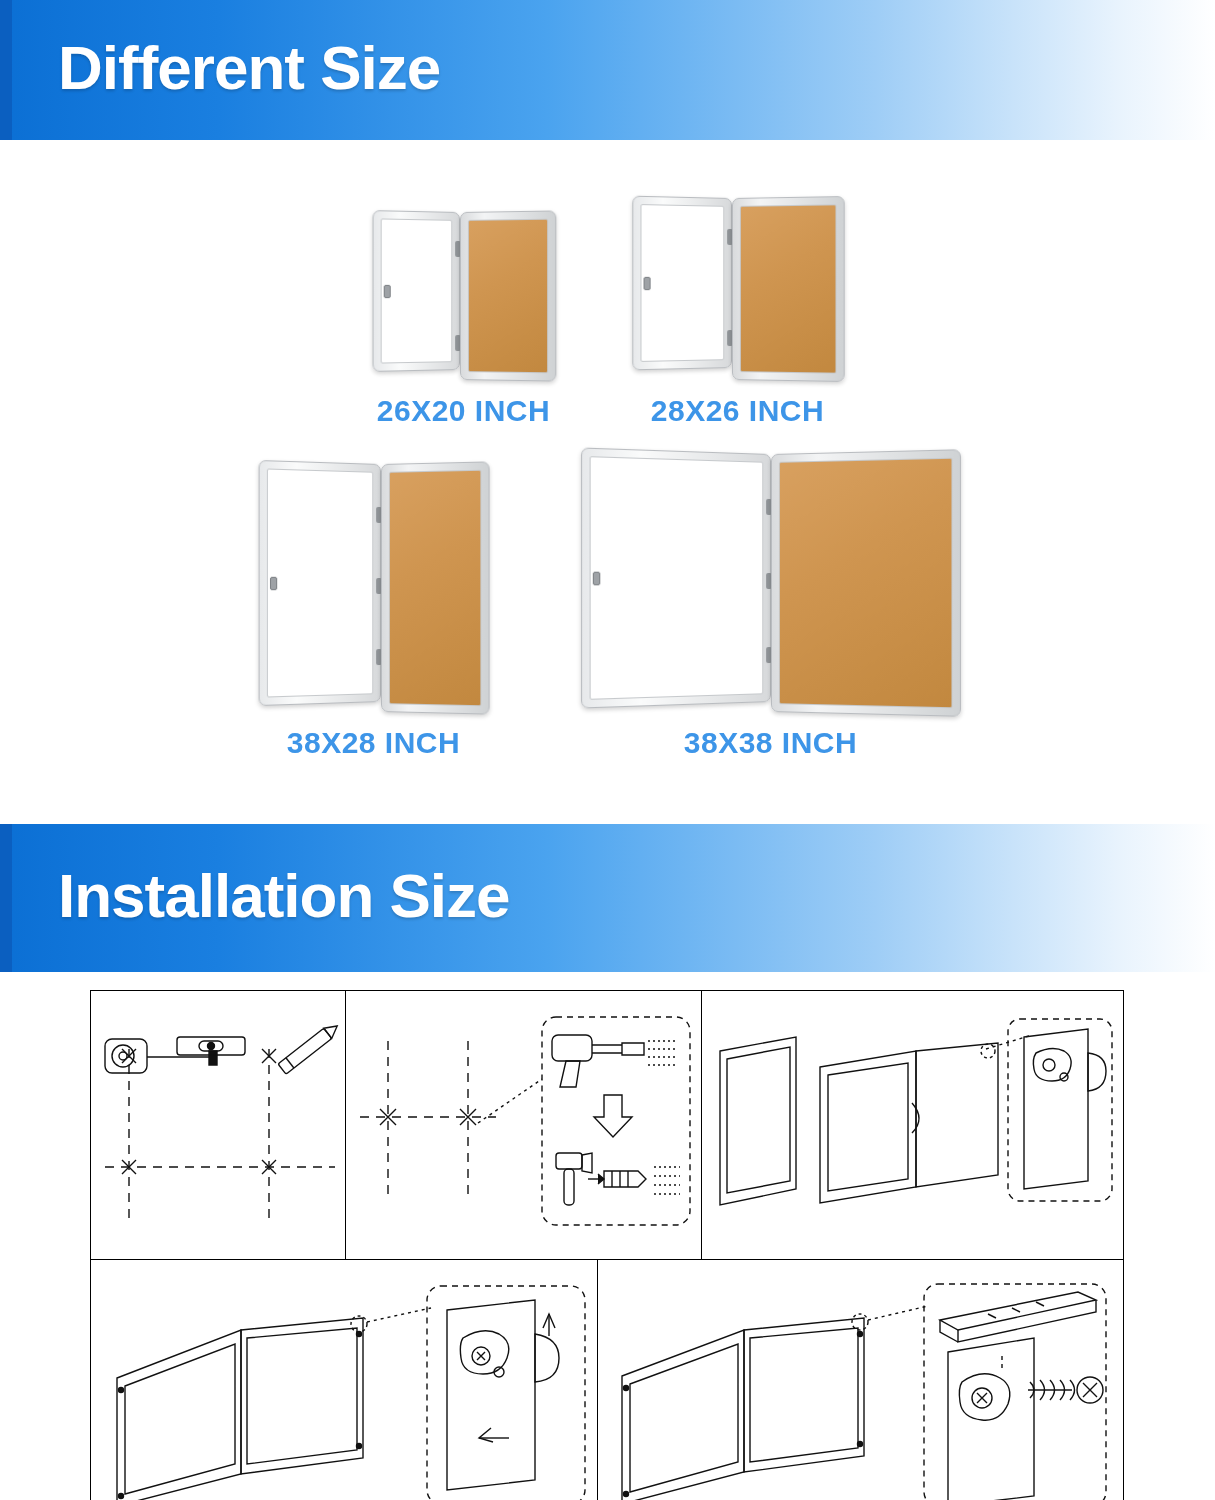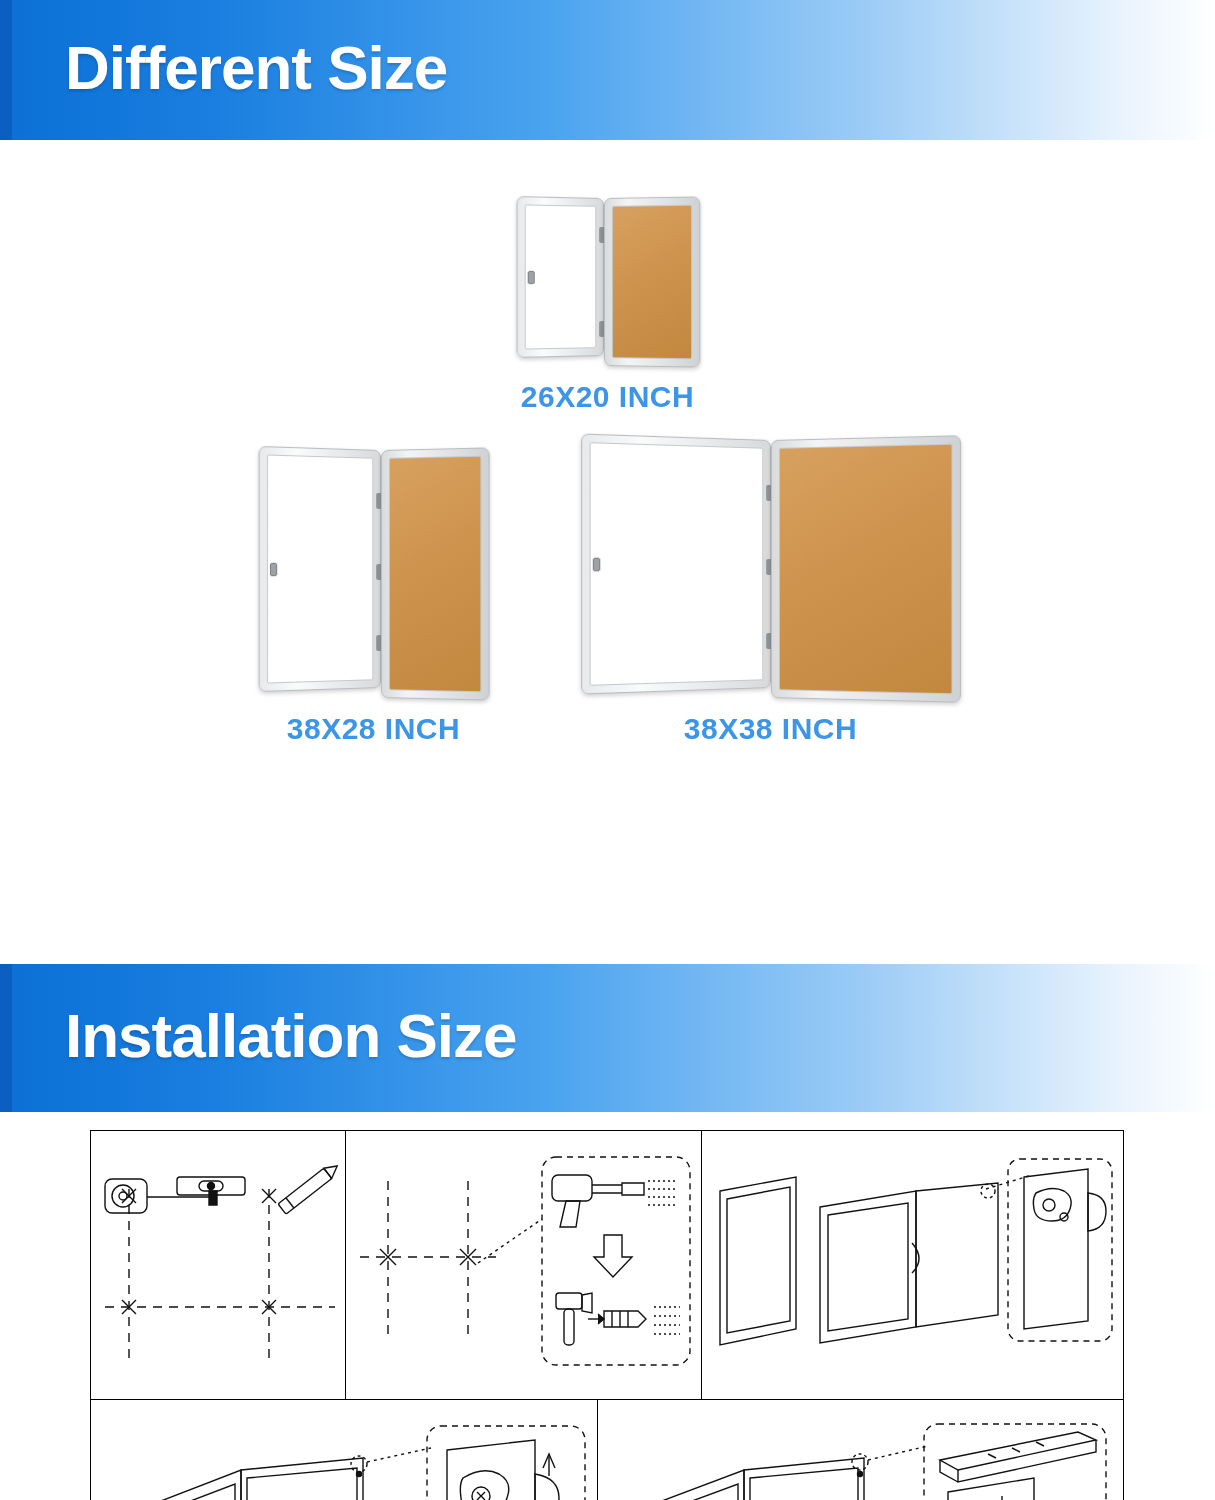--- a/index.html
+++ b/index.html
@@ -19,37 +19,37 @@
     background: linear-gradient(to right, #0b6fd4 0%, #1a7fe0 18%, #4aa3ef 45%, #9ecdf6 72%, #e8f3fd 92%, #ffffff 100%);
     display: flex;
     align-items: center;
   }
   .banner .bar-left {
     width: 12px;
     align-self: stretch;
     background: #0b5fc0;
   }
   .banner h1 {
-    margin: 7px;
+    margin: 0;
     padding: 6px 0 10px 46px;
     font-size: 62px;
     line-height: 1.06;
     font-weight: bold;
     color: #ffffff;
     letter-spacing: -1px;
     text-shadow: 0 2px 3px rgba(0,0,0,0.18);
     font-family: "Liberation Sans", sans-serif;
   }
   #banner-sizes { height: 140px; }
   #banner-install { height: 148px; }
 
   
   .sizes-section {
     position: relative;
-    height: 824px;
+    height: 684px;
     background: #ffffff;
   }
   .row { display: flex; justify-content: center; align-items: flex-end; }
   .row-1 { gap: 76px; padding-top: 58px; }
   .row-2 { gap: 96px; padding-top: 26px; }
 
   .size-item { display: flex; flex-direction: column; align-items: center; }
   .size-label {
     margin-top: 14px;
     font-size: 30px;
@@ -156,20 +156,34 @@
             <div class="hinge h1"></div>
             <div class="hinge h3"></div>
           </div>
           <div class="leaf cork" style="width:96px;height:168px;">
             <div class="inner"></div>
           </div>
         </div>
         <div class="size-label">26X20 INCH</div>
       </div>
 
+      <div class="size-item">
+        <div class="cabinet">
+          <div class="leaf door" style="width:100px;height:170px;">
+            <div class="inner"></div>
+            <div class="lock"></div>
+            <div class="hinge h1"></div>
+            <div class="hinge h3"></div>
+          </div>
+          <div class="leaf cork" style="width:112px;height:182px;">
+            <div class="inner"></div>
+          </div>
+        </div>
+        <div class="size-label">28X26 INCH</div>
+      </div>
 
 
     </div>
 
     <div class="row row-2">
 
       <div class="size-item">
         <div class="cabinet">
           <div class="leaf door" style="width:122px;height:238px;">
             <div class="inner"></div>

